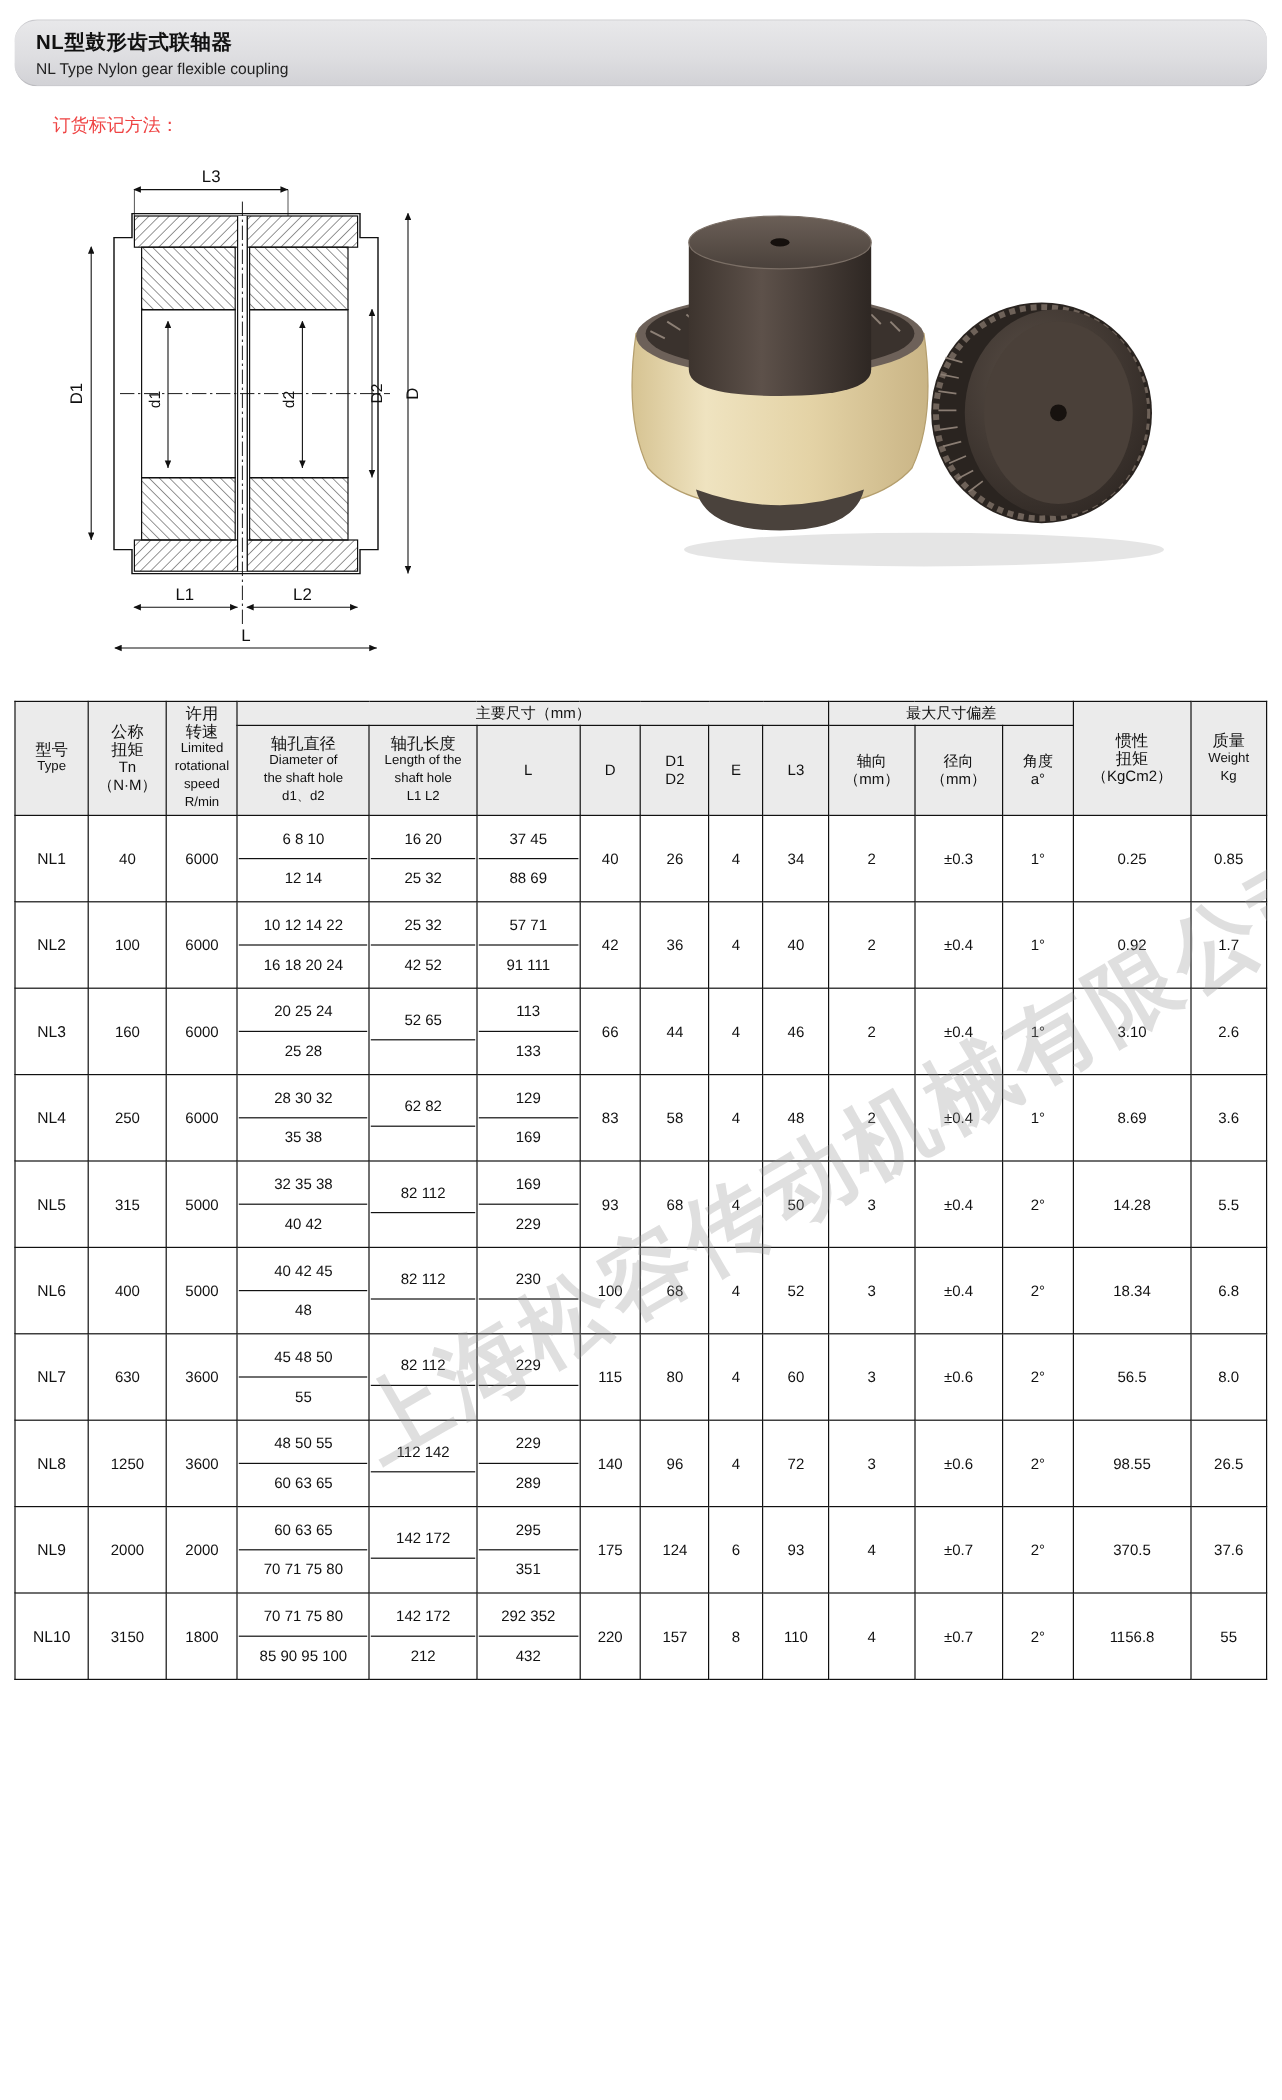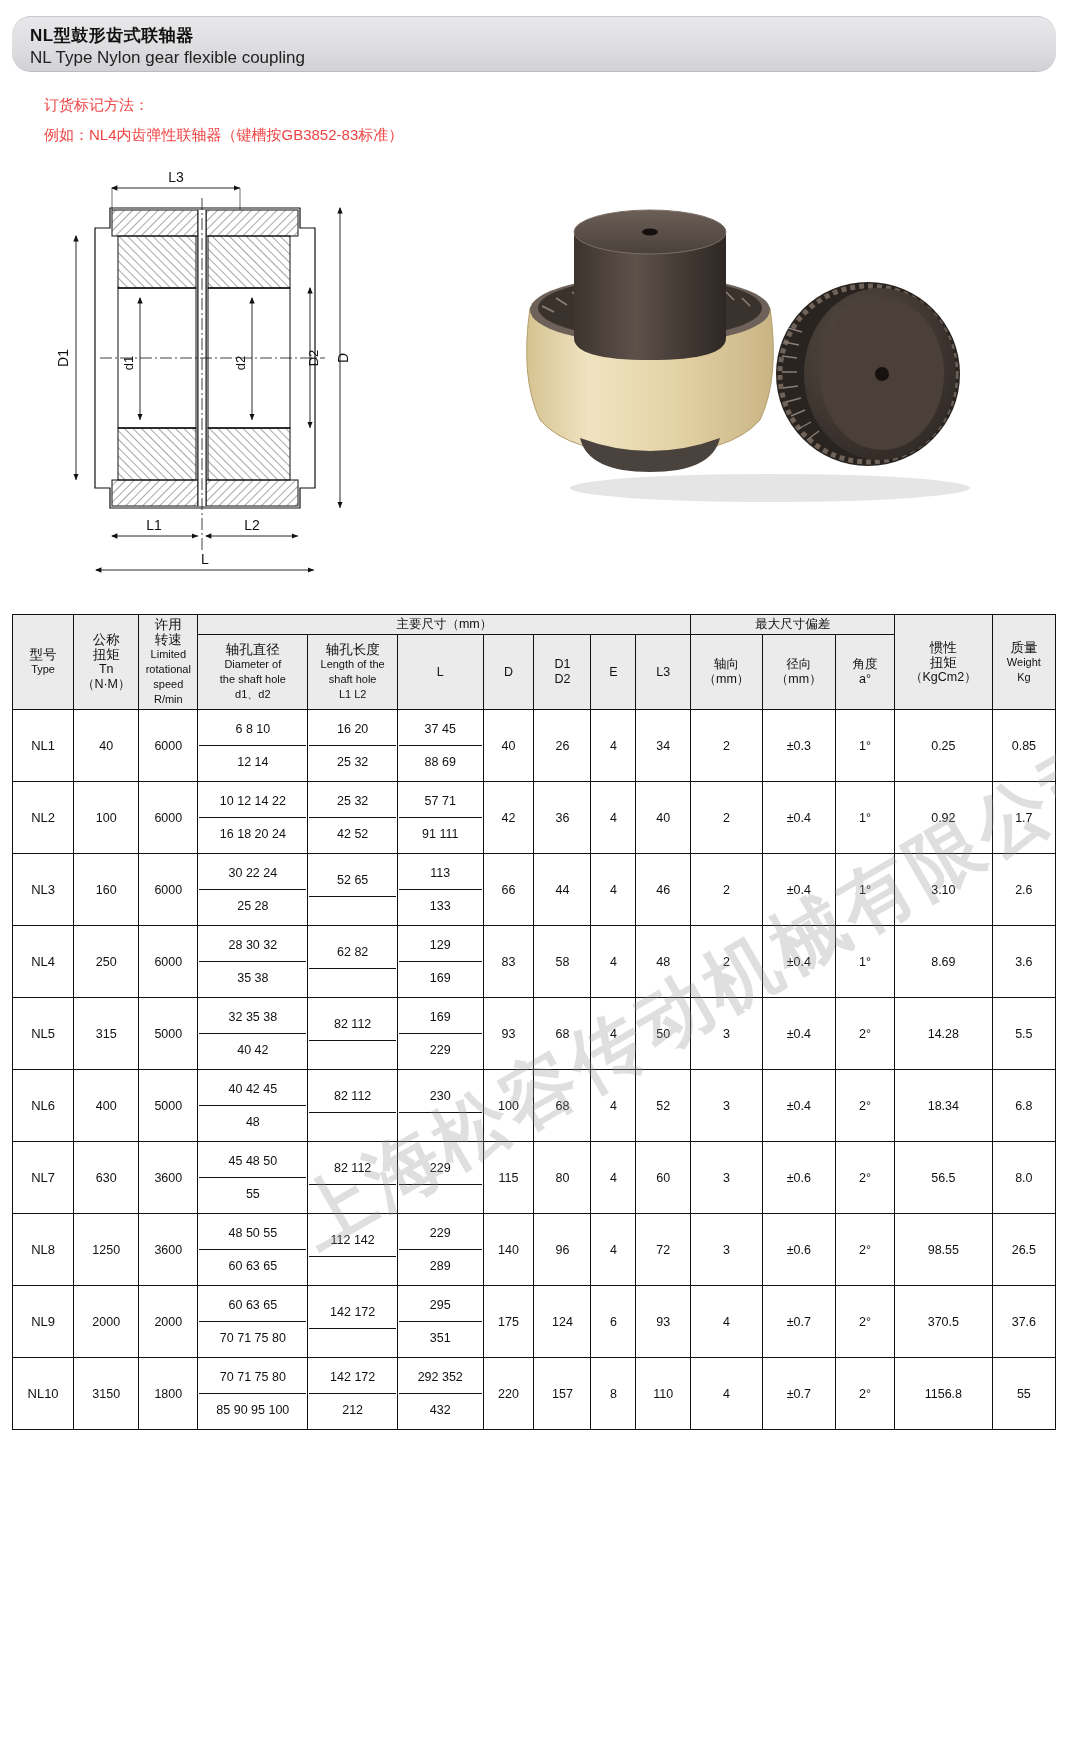--- a/index.html
+++ b/index.html
@@ -18,21 +18,21 @@
     margin:16px 12px 0 12px;
     background:linear-gradient(to bottom,#e8e8ea 0%,#dedee1 55%,#d2d2d6 100%);
     border-top:1px solid #c9c9cd;
     border-bottom:1px solid #bcbcc0;
     padding:8px 0 8px 18px;
     height:56px;
     box-sizing:border-box;
     border-radius:19px;
   }
   .header .cn{font-size:17px;font-weight:bold;letter-spacing:.5px;color:#111;line-height:22px;}
-  .header .en{font-size:17px;color:#222;line-height:20px;margin-top:1px;}
+  .header .en{font-size:13px;color:#222;line-height:20px;margin-top:1px;}
 
   
   .intro{margin:18px 0 0 44px;}
   .intro div{font-size:15px;line-height:30px;color:#ef4444;}
 
   
   .figure-area{position:relative;height:440px;margin-top:8px;}
   .drawing{position:absolute;left:40px;top:0;width:350px;height:440px;}
   .photo{position:absolute;left:470px;top:30px;width:520px;height:320px;}
 
@@ -90,21 +90,20 @@
 
 <div class="page">
 
   <div class="header">
     <div class="cn">NL型鼓形齿式联轴器</div>
     <div class="en">NL Type Nylon gear flexible coupling</div>
   </div>
 
   <div class="intro">
     <div>订货标记方法：</div>
-    <div>例如：NL4内齿弹性联轴器（键槽按GB3852-83标准）</div>
   </div>
 
   <div class="figure-area">
 
     <svg class="drawing" viewBox="0 0 350 440">
       <defs>
         <pattern id="hatchA" width="6" height="6" patternUnits="userSpaceOnUse" patternTransform="rotate(45)">
           <line x1="0" y1="0" x2="0" y2="6" stroke="#222" stroke-width="0.8"></line>
         </pattern>
         <pattern id="hatchB" width="6" height="6" patternUnits="userSpaceOnUse" patternTransform="rotate(-45)">
@@ -378,21 +377,21 @@
             <td>1°</td>
             <td>0.92</td>
             <td>1.7</td>
           </tr>
           <tr>
             <td class="model">NL3</td>
             <td>160</td>
             <td>6000</td>
             <td class="split">
               <div class="cellstack">
-                <div class="top">30  22  24</div>
+                <div class="top">20  25  24</div>
                 <div>25  28</div>
               </div>
             </td>
             <td class="split">
               <div class="cellstack">
                 <div class="top">52  65</div>
                 <div></div>
               </div>
             </td>
             <td class="split">

